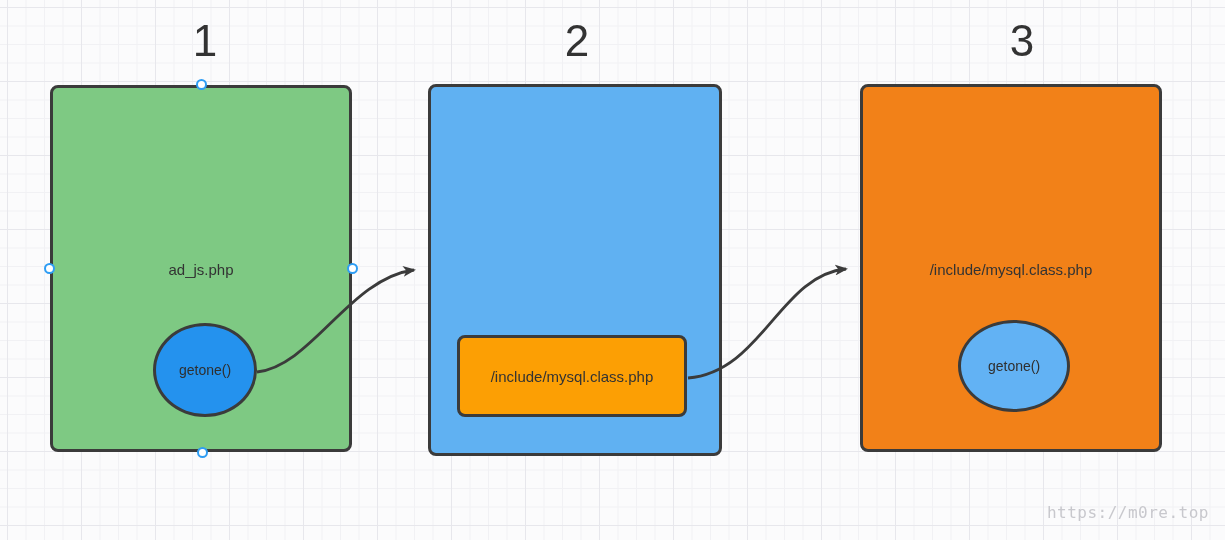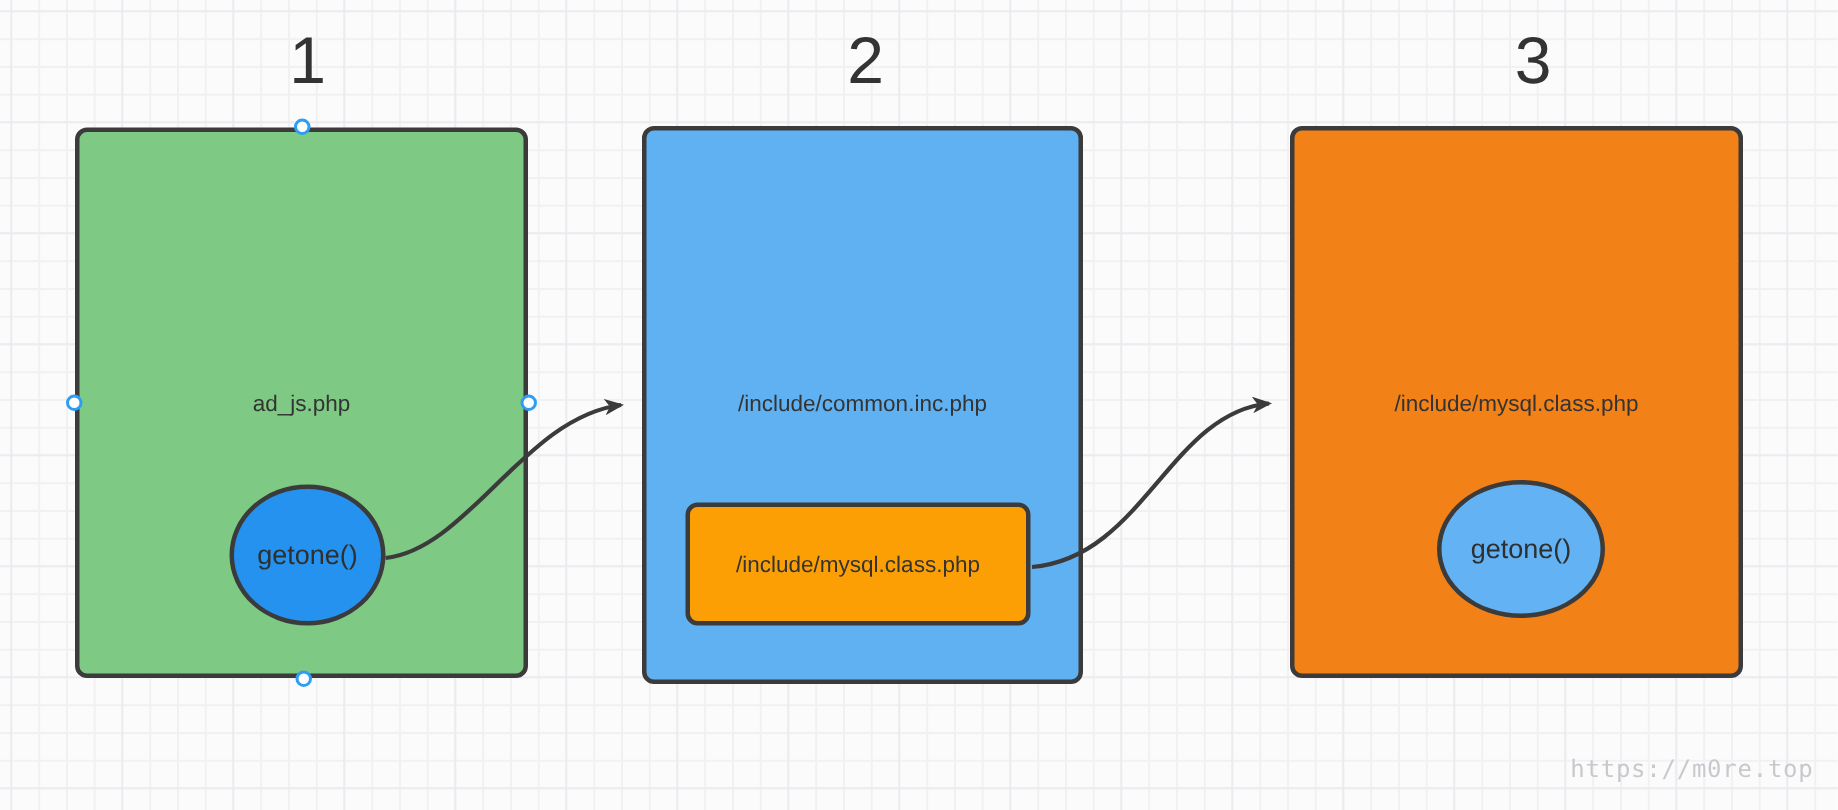--- a/index.html
+++ b/index.html
@@ -46,21 +46,21 @@
   }
   .label1{top:172px;}
   .label2{top:173px;}
   .label3{top:173px;}
   .ellipse{
     position:absolute;
     border:3px solid #3b3b3b;
     border-radius:50%;
     box-sizing:border-box;
     display:flex;align-items:center;justify-content:center;
-    font-size:18px;color:#2f2f2f;
+    font-size:14px;color:#2f2f2f;
     text-align:center;
   }
   .ellipse1{left:100px;top:235px;width:104px;height:94px;background:#2492ee;}
   .ellipse3{left:95px;top:233px;width:112px;height:92px;background:#62b2f4;}
   .inner-rect{
     position:absolute;
     left:26px;top:248px;width:230px;height:82px;
     background:#fc9f04;
     border:3px solid #3b3b3b;
     border-radius:8px;
@@ -108,21 +108,20 @@
   <div class="step-number num3">3</div>
 
   <div class="node node1">
     <div class="node-label label1">ad_js.php</div>
     <div class="ellipse ellipse1">
       <span>getone()</span>
     </div>
   </div>
 
   <div class="node node2">
-    <div class="node-label label2">/include/common.inc.php</div>
     <div class="inner-rect">
       <span>/include/mysql.class.php</span>
     </div>
   </div>
 
   <div class="node node3">
     <div class="node-label label3">/include/mysql.class.php</div>
     <div class="ellipse ellipse3">
       <span>getone()</span>
     </div>

